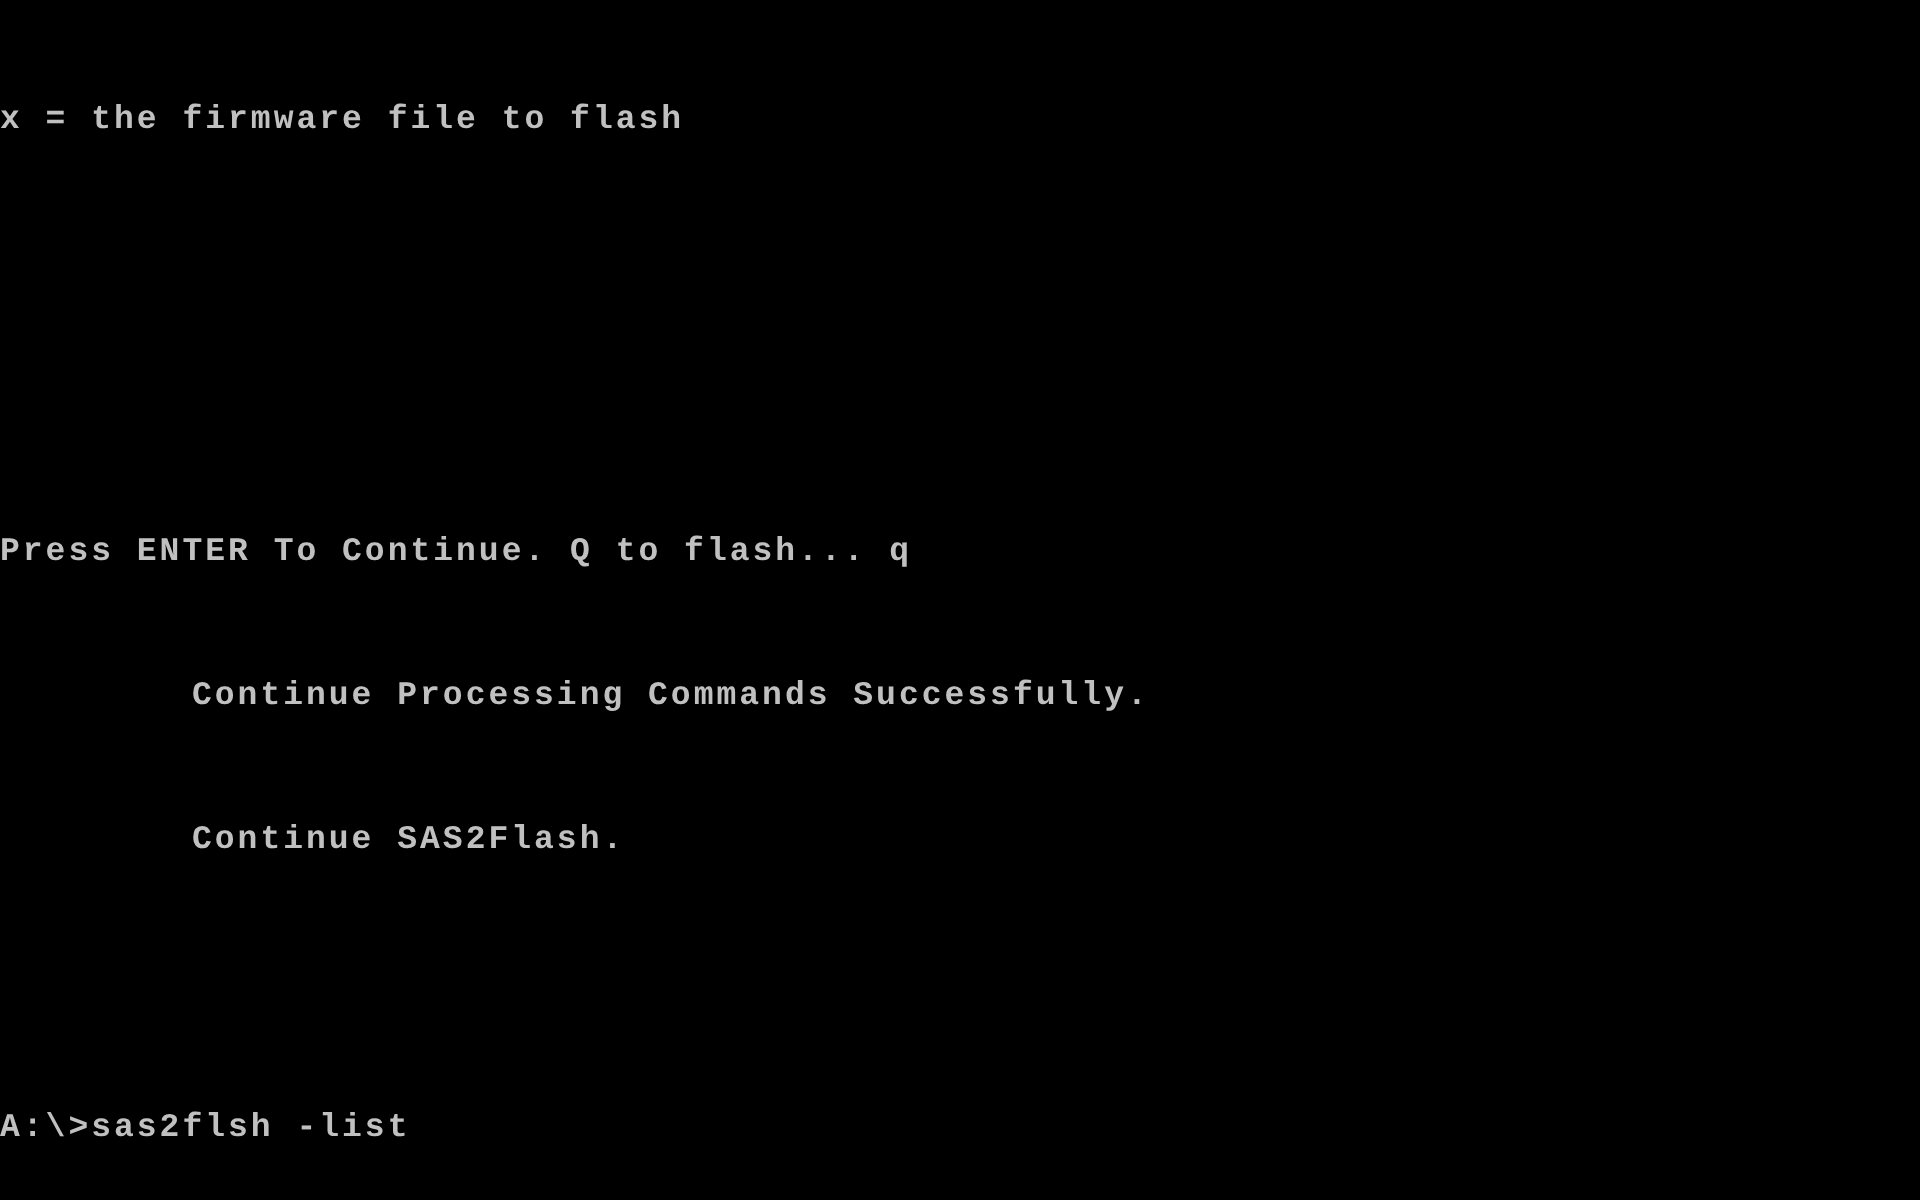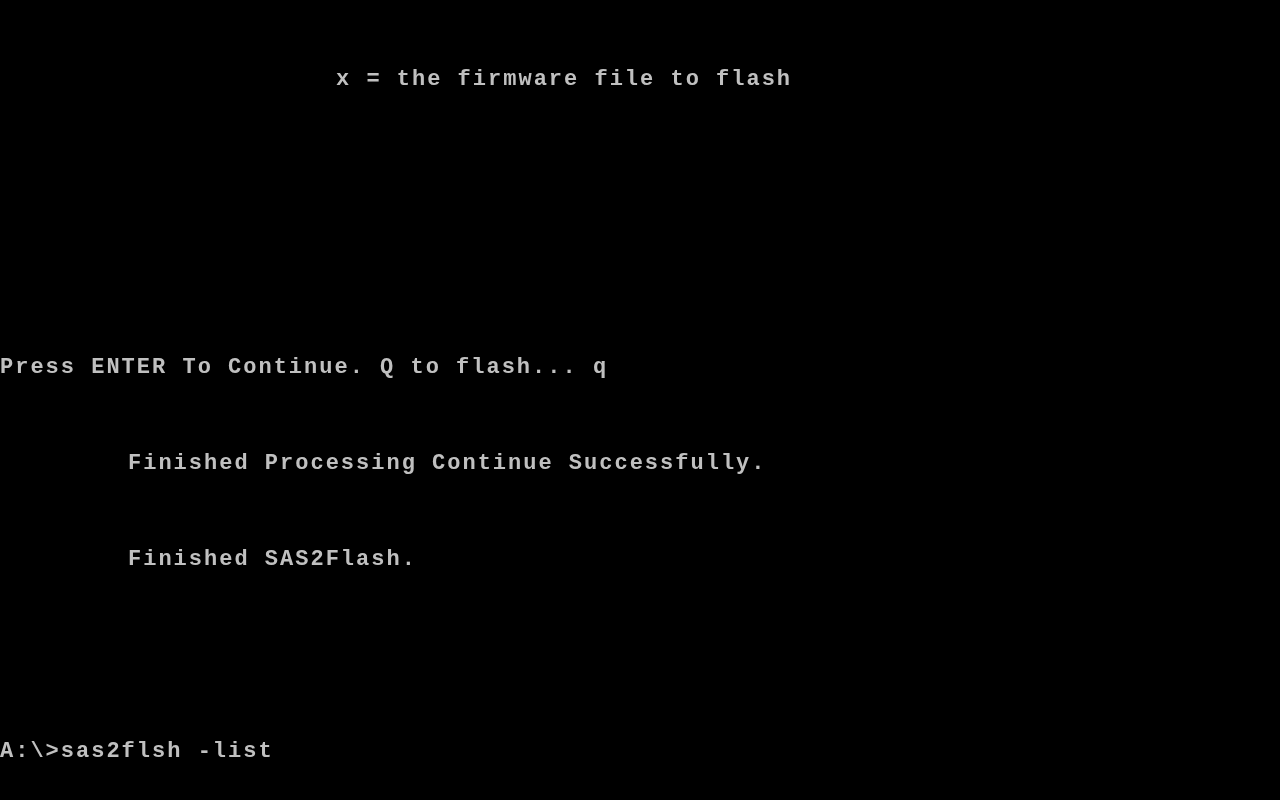--- a/index.html
+++ b/index.html
@@ -23,36 +23,35 @@
     .terminal {
       white-space: pre;
       padding: 0;
     }
     .line {
       display: block;
       min-height: 32px;
     }
     .center {
       text-align: left;
-      padding-left: 336px;
     }
     .indent {
       padding-left: 128px;
     }
   </style>
 </head>
 <body>
 
 <div class="terminal">
   <div class="line center">x = the firmware file to flash</div>
   <div class="line"></div>
   <div class="line"></div>
   <div class="line">Press ENTER To Continue. Q to flash... q</div>
-  <div class="line indent">Finished Processing Continue Successfully.</div>
-  <div class="line indent">Finished SAS2Flash.</div>
+  <div class="line indent">Continue Processing Commands Successfully.</div>
+  <div class="line indent">Continue SAS2Flash.</div>
   <div class="line"></div>
   <div class="line">A:\&gt;sas2flsh -list</div>
   
   
   
   
   
   
   
   

